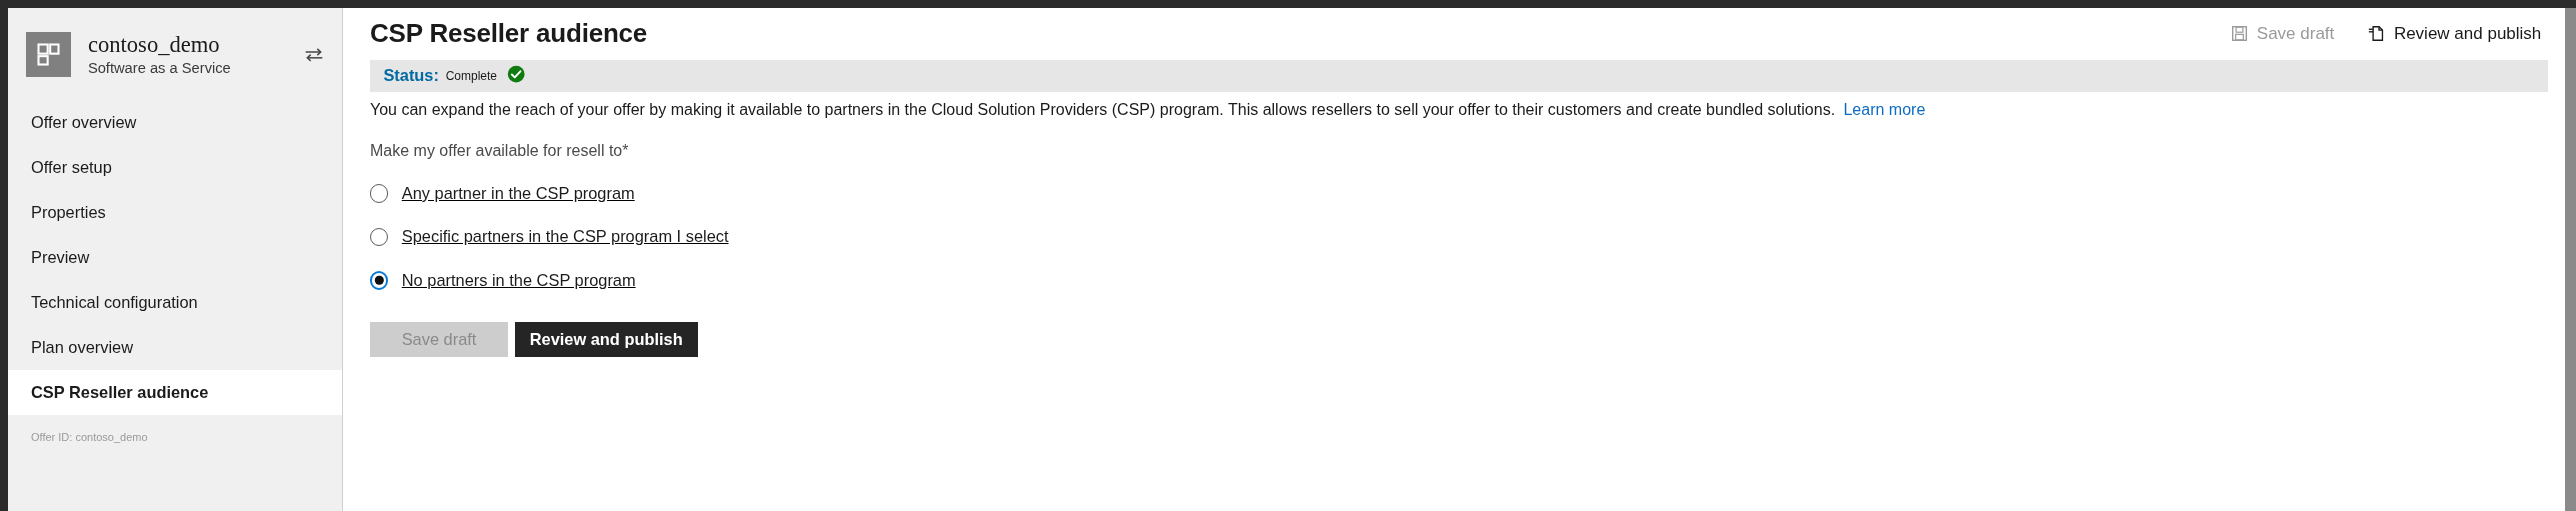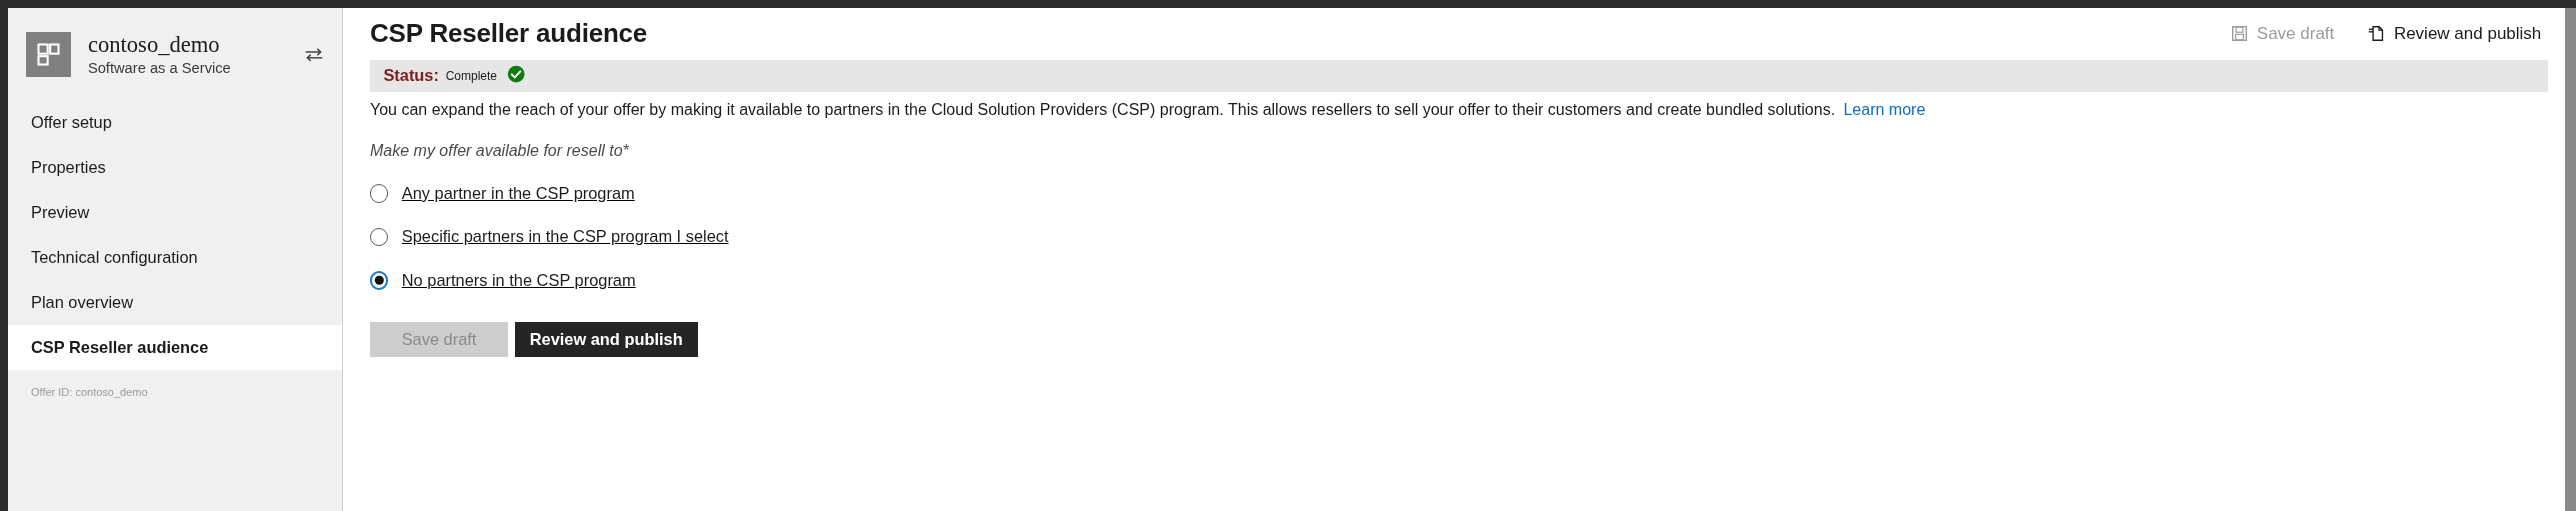--- a/index.html
+++ b/index.html
@@ -194,21 +194,21 @@
     background: #e6e6e6;
     display: flex;
     align-items: center;
     padding-left: 13.4px;
     gap: 6.7px;
   }
 
   .status-label {
     font-size: 16.4px;
     font-weight: bold;
-    color: #7f1d1d;
+    color: #0369a1;
   }
 
   .status-value {
     font-size: 12px;
     color: #1b1b1b;
   }
 
   .status-check { display: block; margin-left: 3.4px; }
 
   
@@ -225,21 +225,20 @@
     color: #0d6cc4;
     text-decoration: none;
     margin-left: 8.4px;
     cursor: pointer;
   }
 
   .field-label {
     margin-top: 22px;
     font-size: 16px;
     color: #4a4a4a;
-    font-style: italic;
   }
 
   .required-star { color: #4a4a4a; }
 
   .radio-group { margin-top: 19px; text-decoration: underline; }
 
   .radio-row {
     display: flex;
     align-items: center;
     height: 28.5px;
@@ -334,20 +333,23 @@
         <svg width="20" height="17" viewBox="0 0 24 20">
           <line x1="2" y1="7" x2="20" y2="7" stroke="#444" stroke-width="1.8"></line>
           <polyline points="16,3.2 20,7 16,10.8" fill="none" stroke="#444" stroke-width="1.8"></polyline>
           <line x1="4" y1="14" x2="22" y2="14" stroke="#444" stroke-width="1.8"></line>
           <polyline points="8,10.2 4,14 8,17.8" fill="none" stroke="#444" stroke-width="1.8"></polyline>
         </svg>
       </div>
     </div>
 
     <ul class="nav-list">
+      <li class="nav-item">
+        <span>Offer overview</span>
+      </li>
       <li class="nav-item">
         <span>Offer setup</span>
       </li>
       <li class="nav-item">
         <span>Properties</span>
       </li>
       <li class="nav-item">
         <span>Preview</span>
       </li>
       <li class="nav-item">

